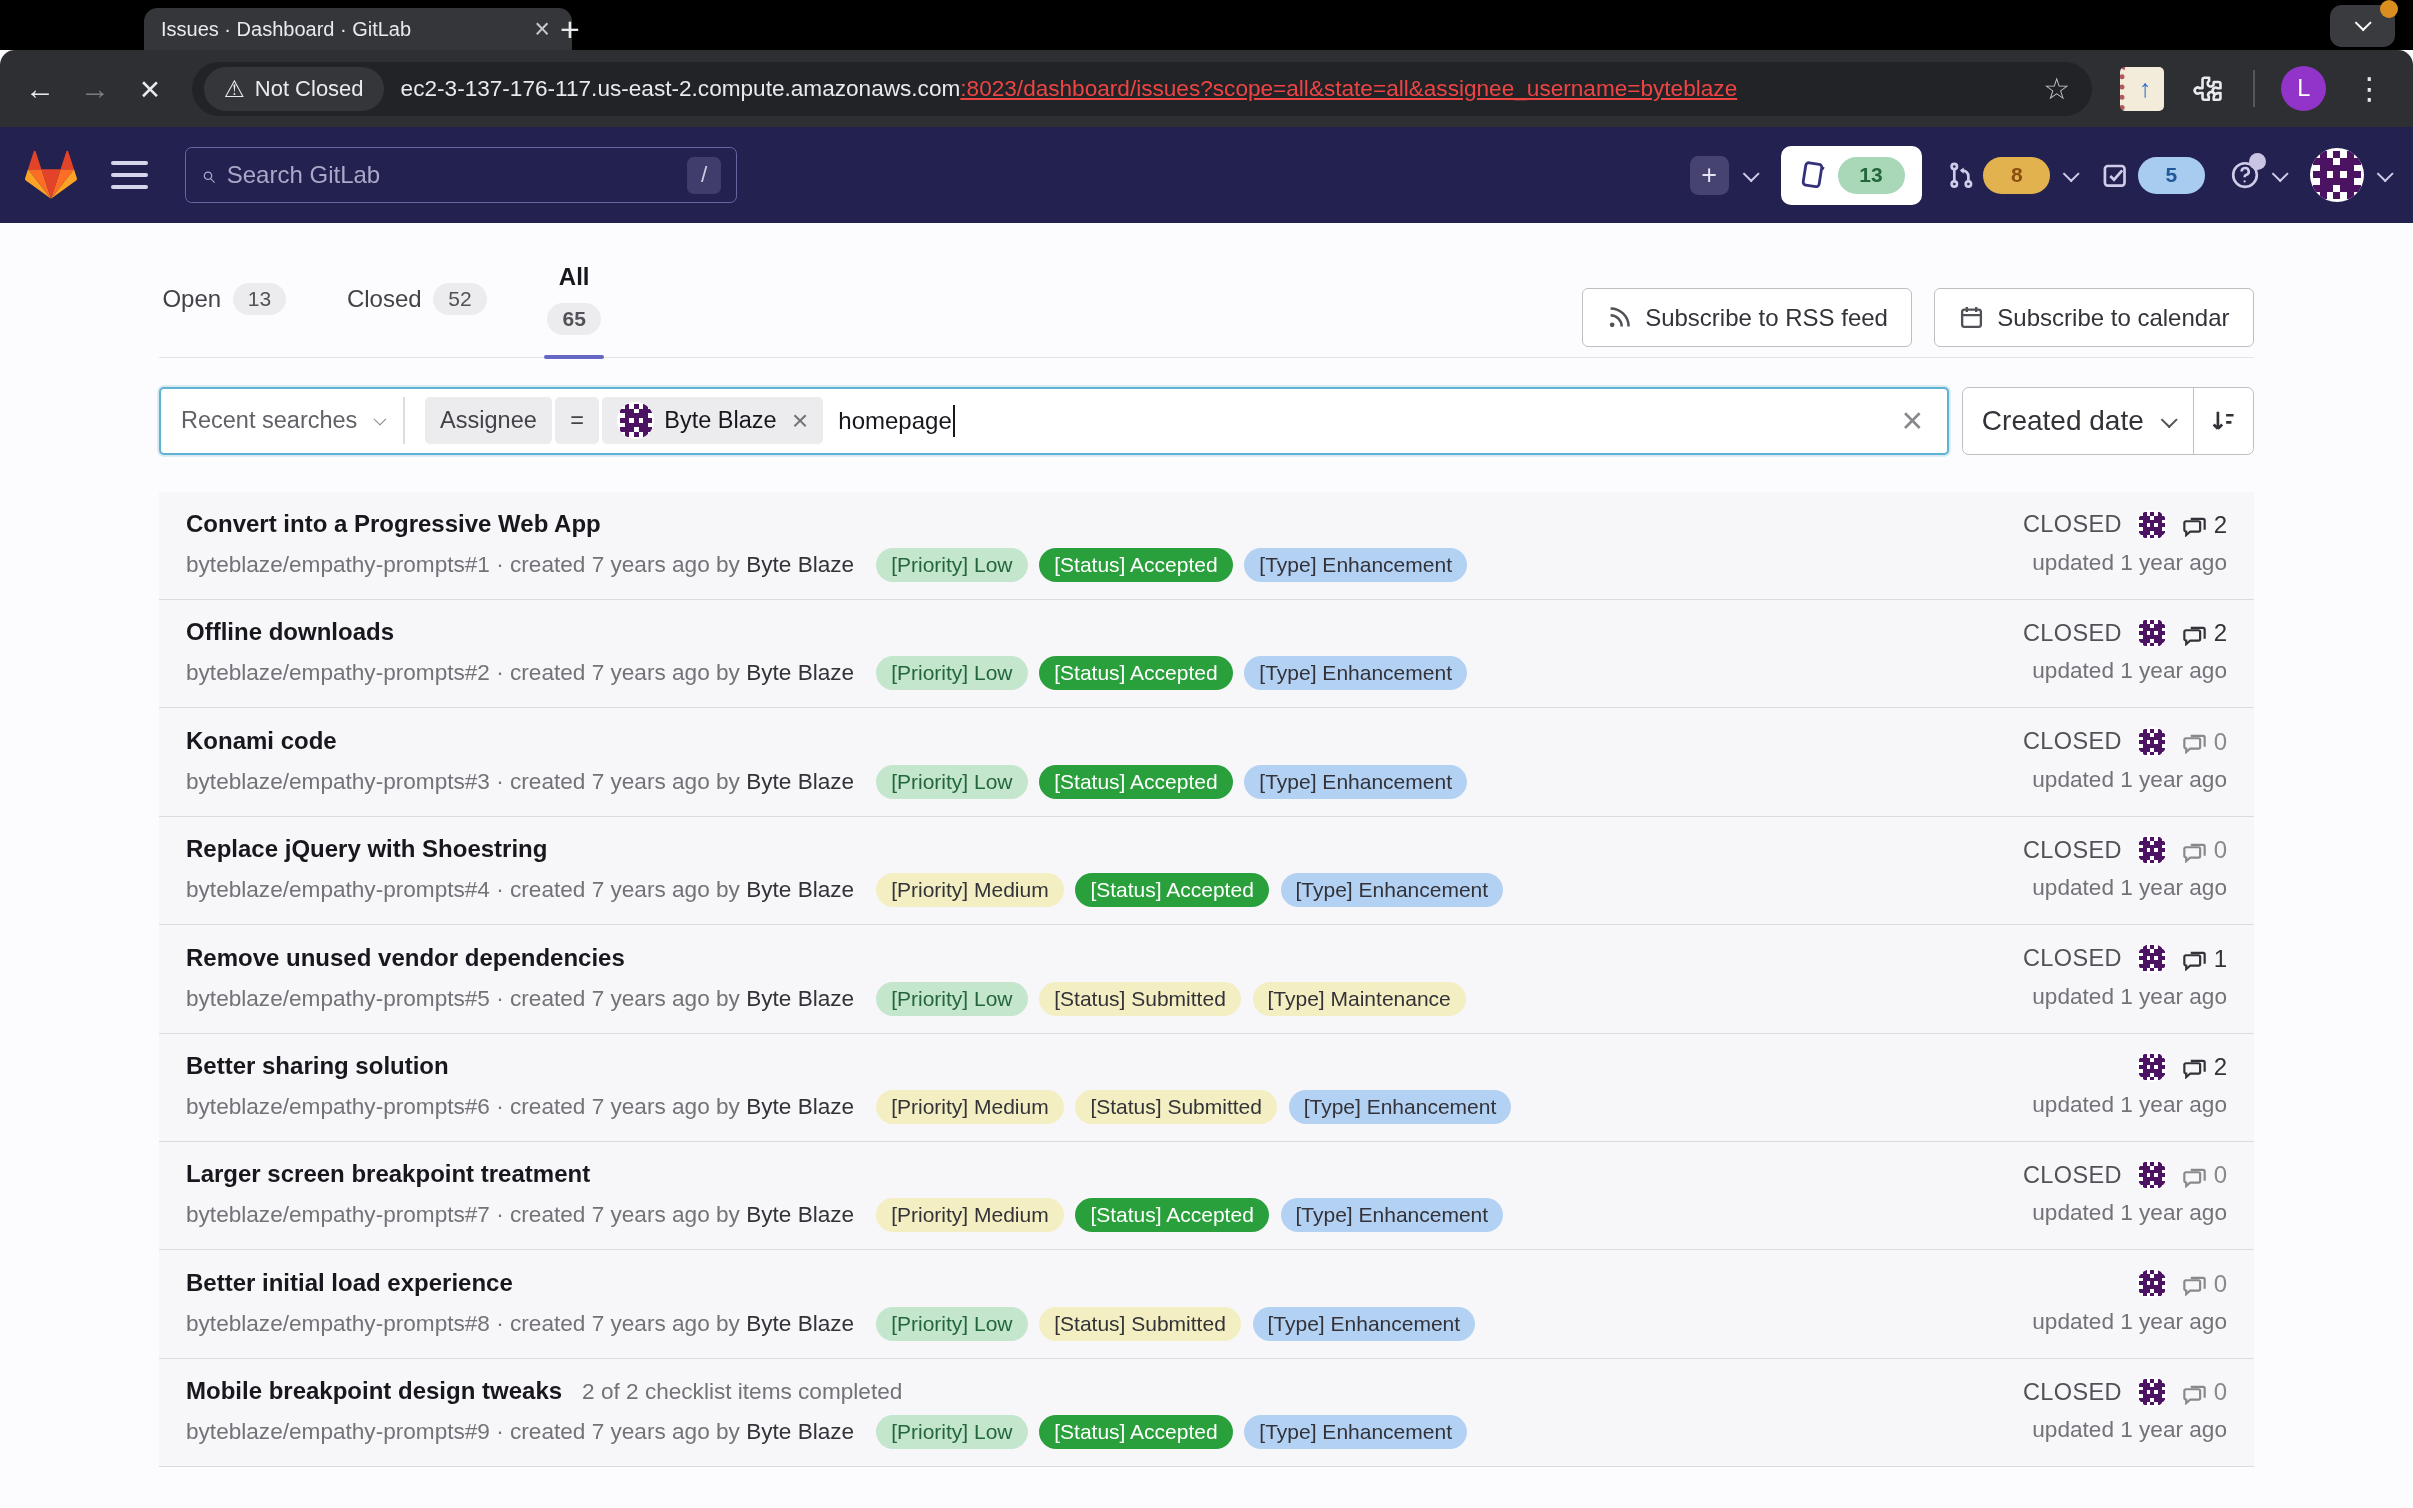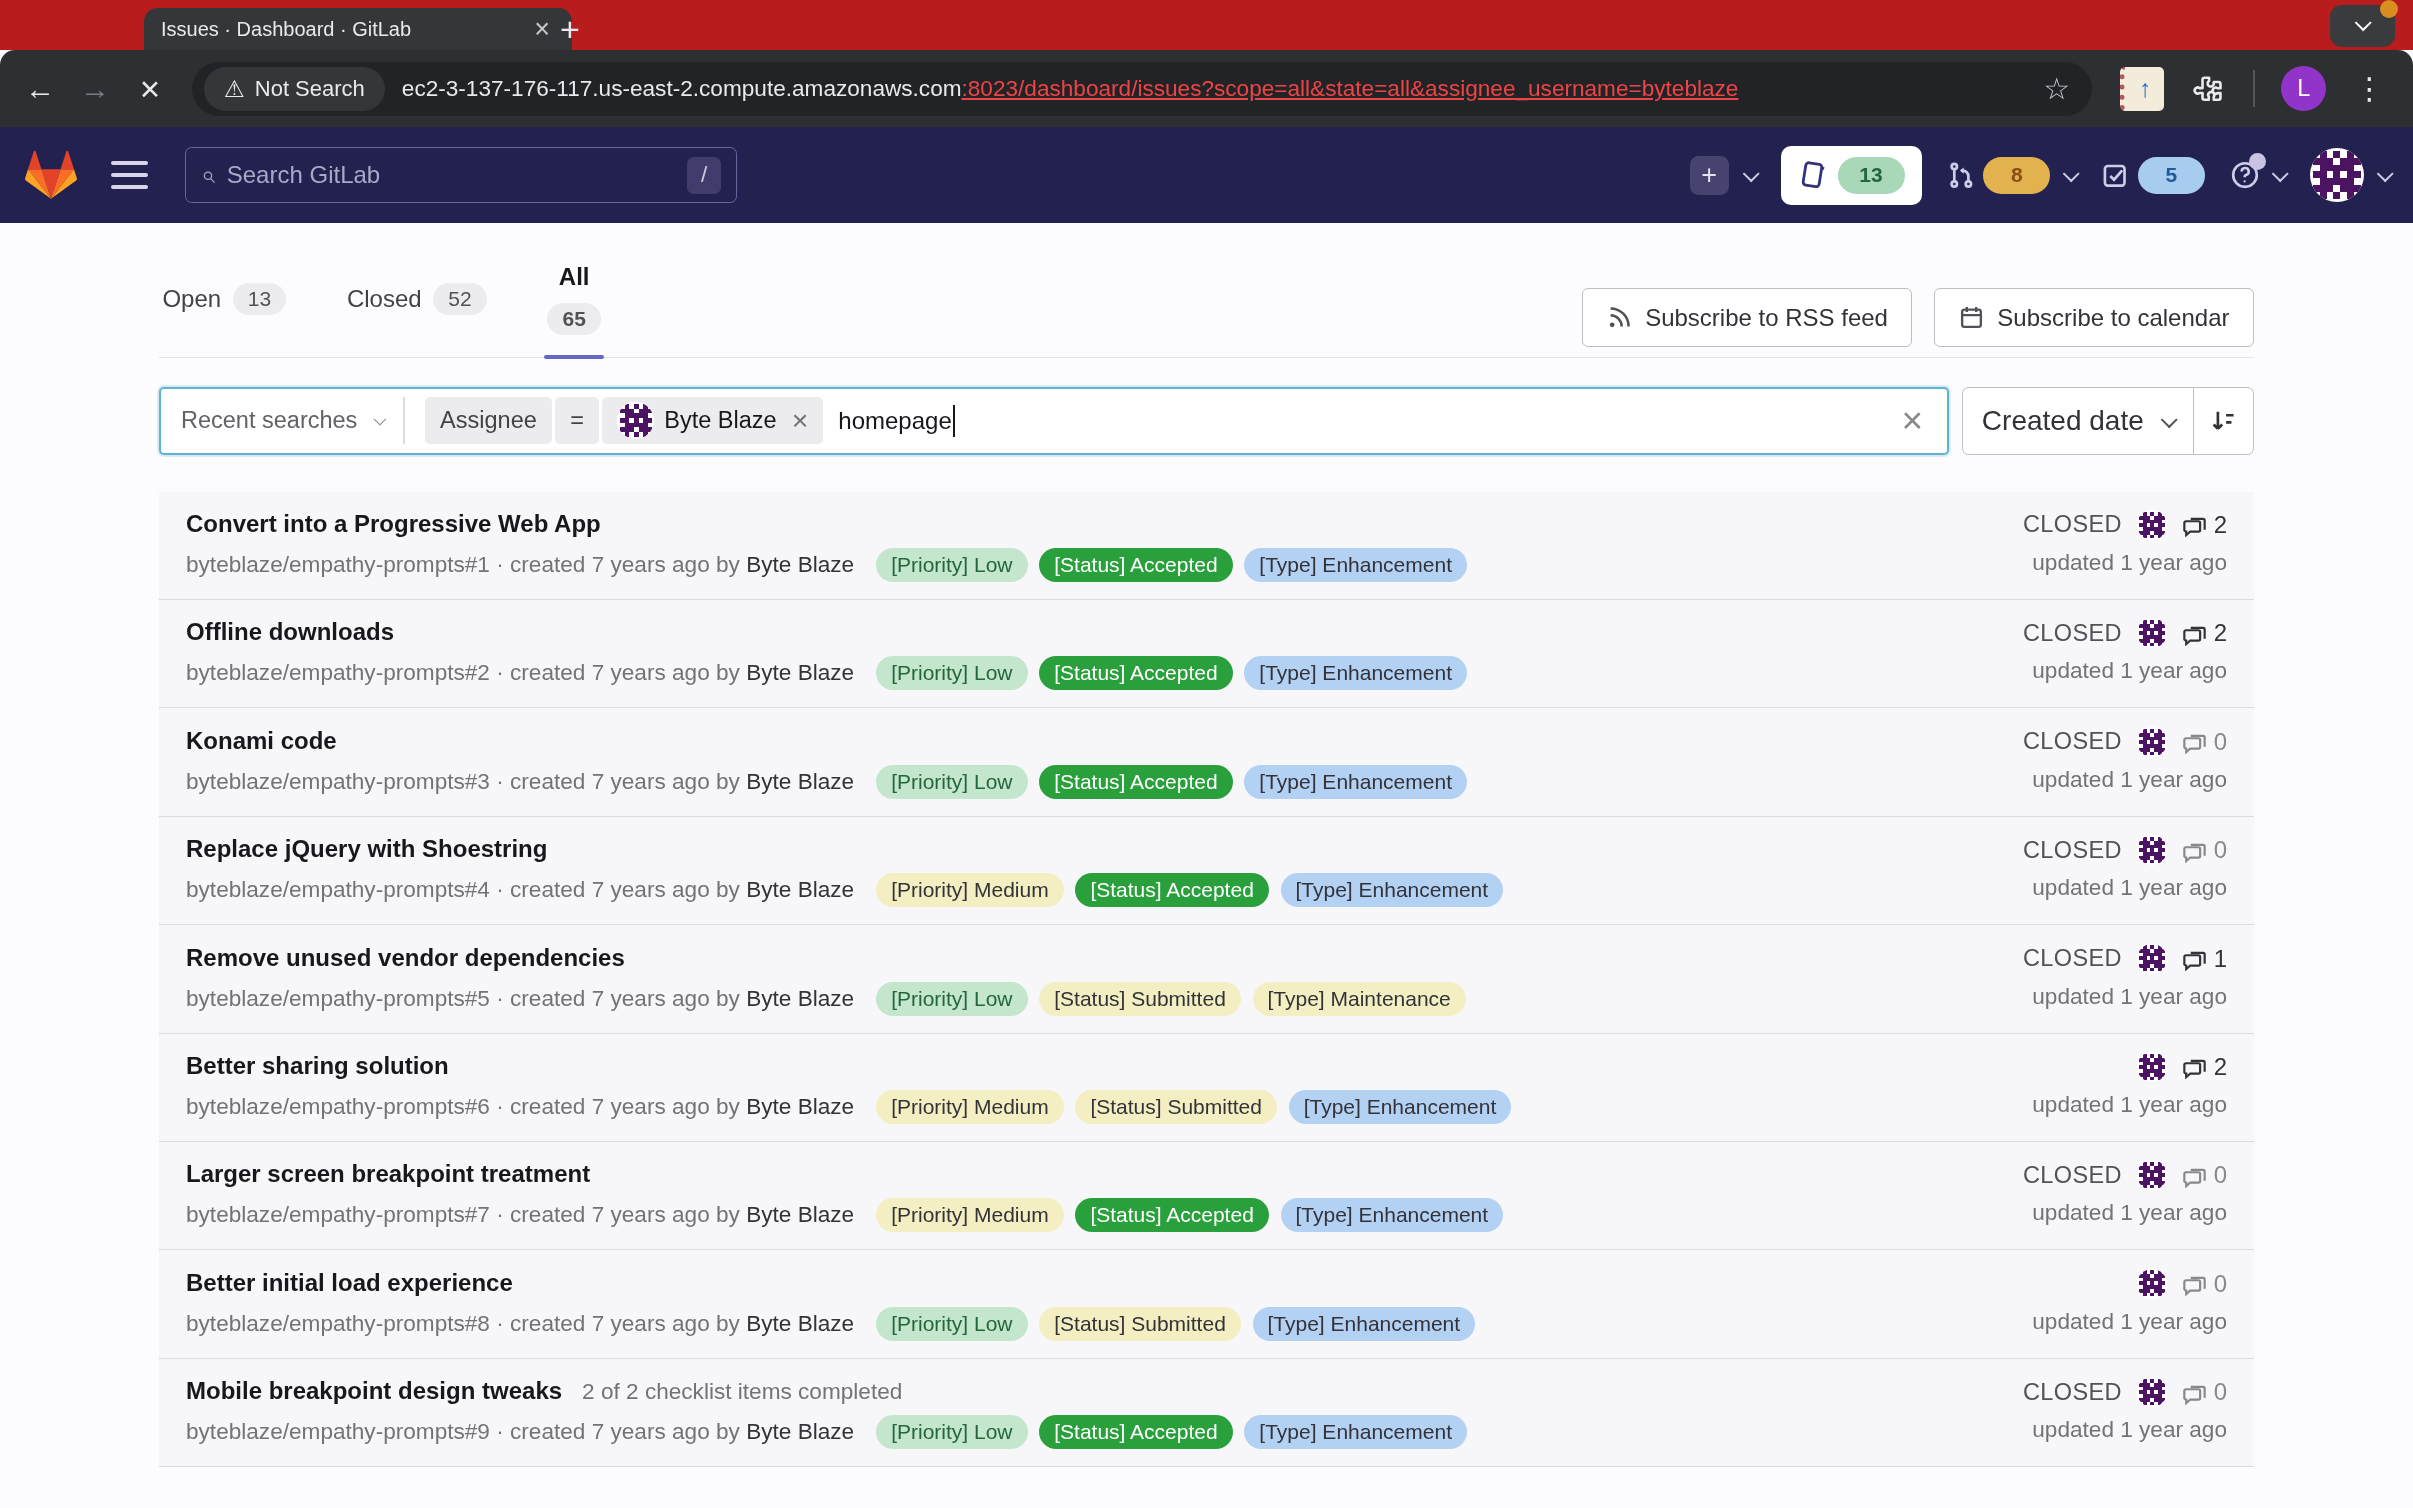--- a/index.html
+++ b/index.html
@@ -1,20 +1,20 @@
 <!DOCTYPE html>
 <html style="font-size:13.4px"><head>
 <meta charset="utf-8">
 <style>
   html,body{margin:0;padding:0;background:#000;}
   body{width:2413px;height:1508px;font-family:"Liberation Sans","DejaVu Sans",sans-serif;-webkit-font-smoothing:antialiased;}
   .screen{position:relative;width:2413px;height:1508px;overflow:hidden;background:#fcfbfd;}
 
   
-  .chrome-top{position:relative;height:50px;background:#b91c1c;}
+  .chrome-top{position:relative;height:50px;background:#000000;}
   .btab{position:absolute;left:144px;top:8.4px;width:394px;height:42px;background:#35363a;border-radius:13.4px 13.4px 0 0;display:flex;align-items:center;padding:0 17px;color:#e8eaed;font-size:20px;}
   .btab .btab-title{flex:1;white-space:nowrap;overflow:hidden;}
   .btab .tab-close{color:#c7cacd;font-size:27px;line-height:1;padding:0 5px;}
   .newtab{position:absolute;left:560px;top:11.7px;color:#e8eaed;font-size:34px;font-weight:400;line-height:1;}
   .tabsearch{position:absolute;right:18.4px;top:5px;width:65px;height:42px;background:#3a3b3e;border-radius:11.7px;display:flex;align-items:center;justify-content:center;color:#fff;}
   .tabsearch .dot{position:absolute;right:-3.4px;top:-5px;width:18.4px;height:18.4px;border-radius:50%;background:#d98e1f;}
   .chrome-toolbar{height:77px;background:#2e2f33;border-radius:15px 15px 0 0;display:flex;align-items:center;padding:0 15px;gap:5px;}
   .nav-btn{width:50px;text-align:center;font-size:30px;color:#e8eaed;}
   .nav-btn.dim{color:#797d82;}
   .url-pill{flex:1;height:54px;margin:0 11.7px;background:#212327;border-radius:27px;display:flex;align-items:center;padding:0 22px;min-width:0;}
@@ -124,21 +124,21 @@
     </div>
   </div>
 
   <div class="chrome-toolbar">
     <span class="nav-btn">←</span>
     <span class="nav-btn dim">→</span>
     <span class="nav-btn" style="font-size:35px;">×</span>
     <div class="url-pill">
       <span class="notsecure">
         <span class="warn-glyph">⚠</span>
-        <span>Not Search</span>
+        <span>Not Closed</span>
       </span>
       <span class="url-text"><span class="url-host">ec2-3-137-176-117.us-east-2.compute.amazonaws.com</span><span class="url-path">:8023/dashboard/issues?scope=all&amp;state=all&amp;assignee_username=byteblaze</span></span>
       <span class="star">☆</span>
     </div>
     <span class="ext-bk">↑</span>
     <span class="tb-icn">
         <svg viewBox="0 0 24 24" width="35" height="35" fill="none" stroke="#e8eaed" stroke-width="1.8" stroke-linejoin="round">
           <path d="M9.2 4.6h3.2v2.1a2.1 2.1 0 1 0 3.2 1.8V7.6l.1-.1h3.2A1.3 1.3 0 0 1 20.2 8.8v3h-2a2.1 2.1 0 1 0 0 3.4h2v3.2a1.3 1.3 0 0 1-1.3 1.3h-3.3v-2a2.1 2.1 0 1 0-3.4 0v2H9.2a1.3 1.3 0 0 1-1.3-1.3v-3.3h-2a2.1 2.1 0 1 1 0-3.4h2V5.9a1.3 1.3 0 0 1 1.3-1.3z"></path>
         </svg>
       </span>

